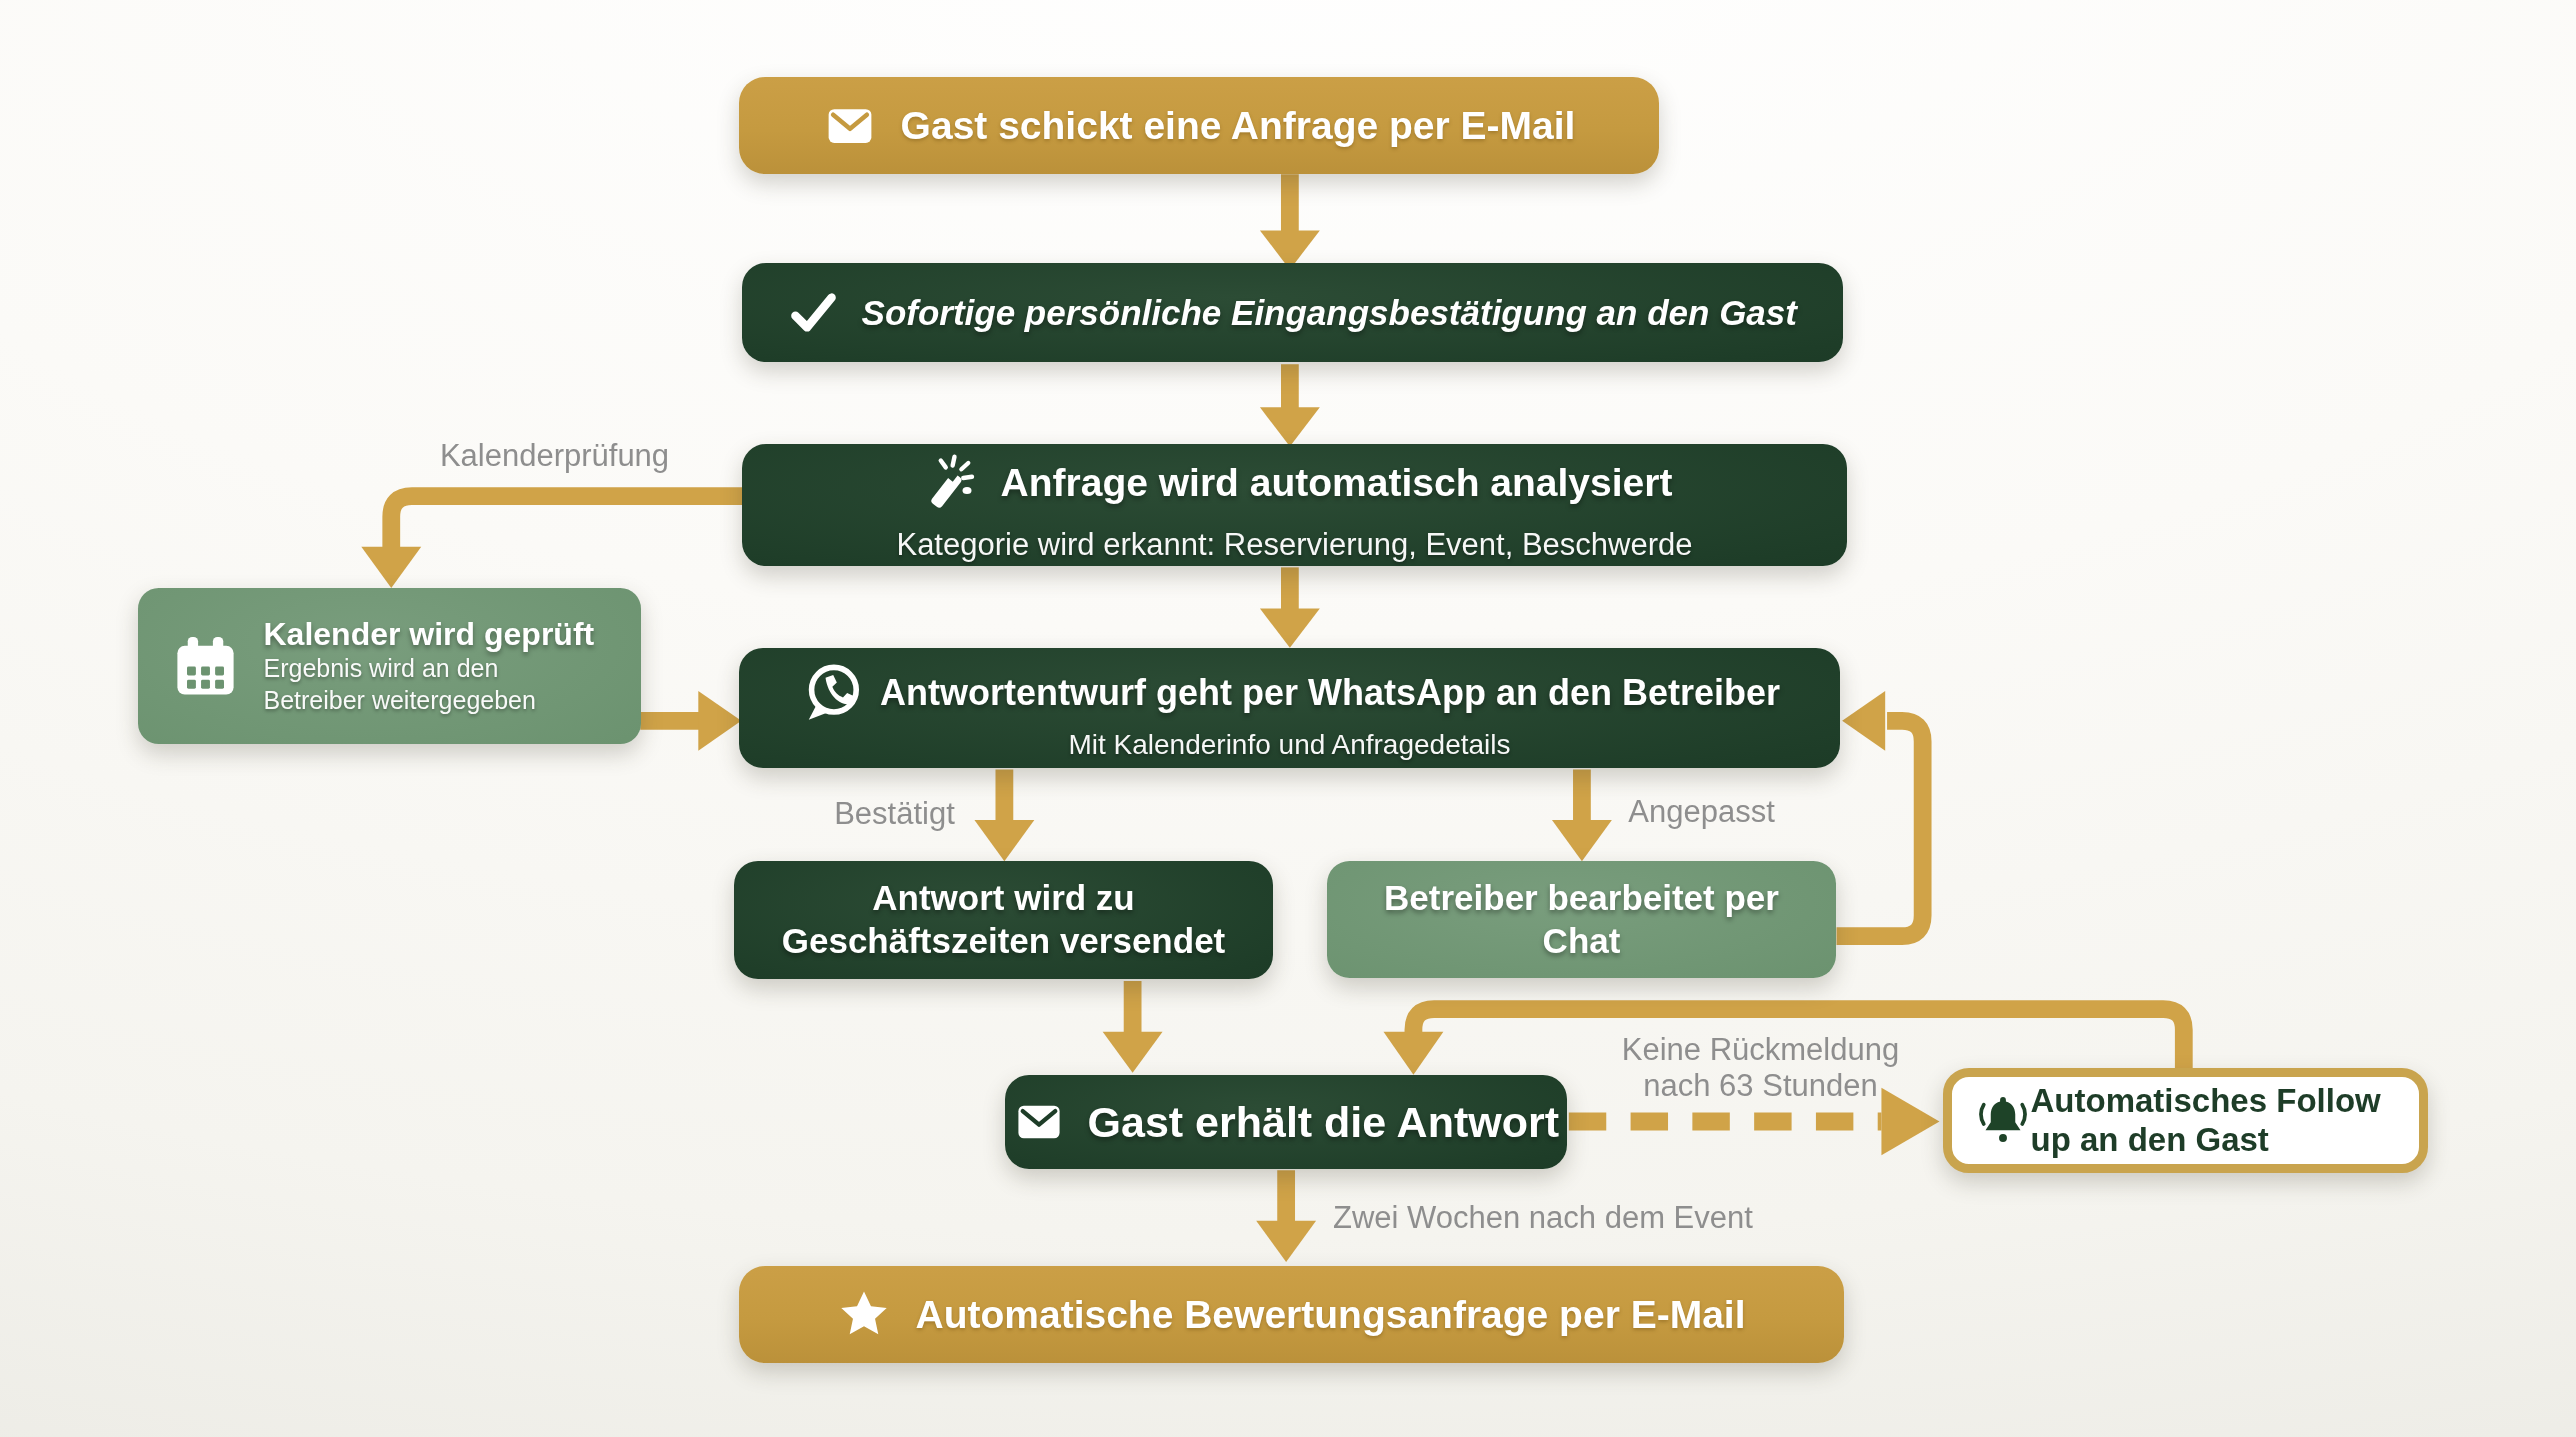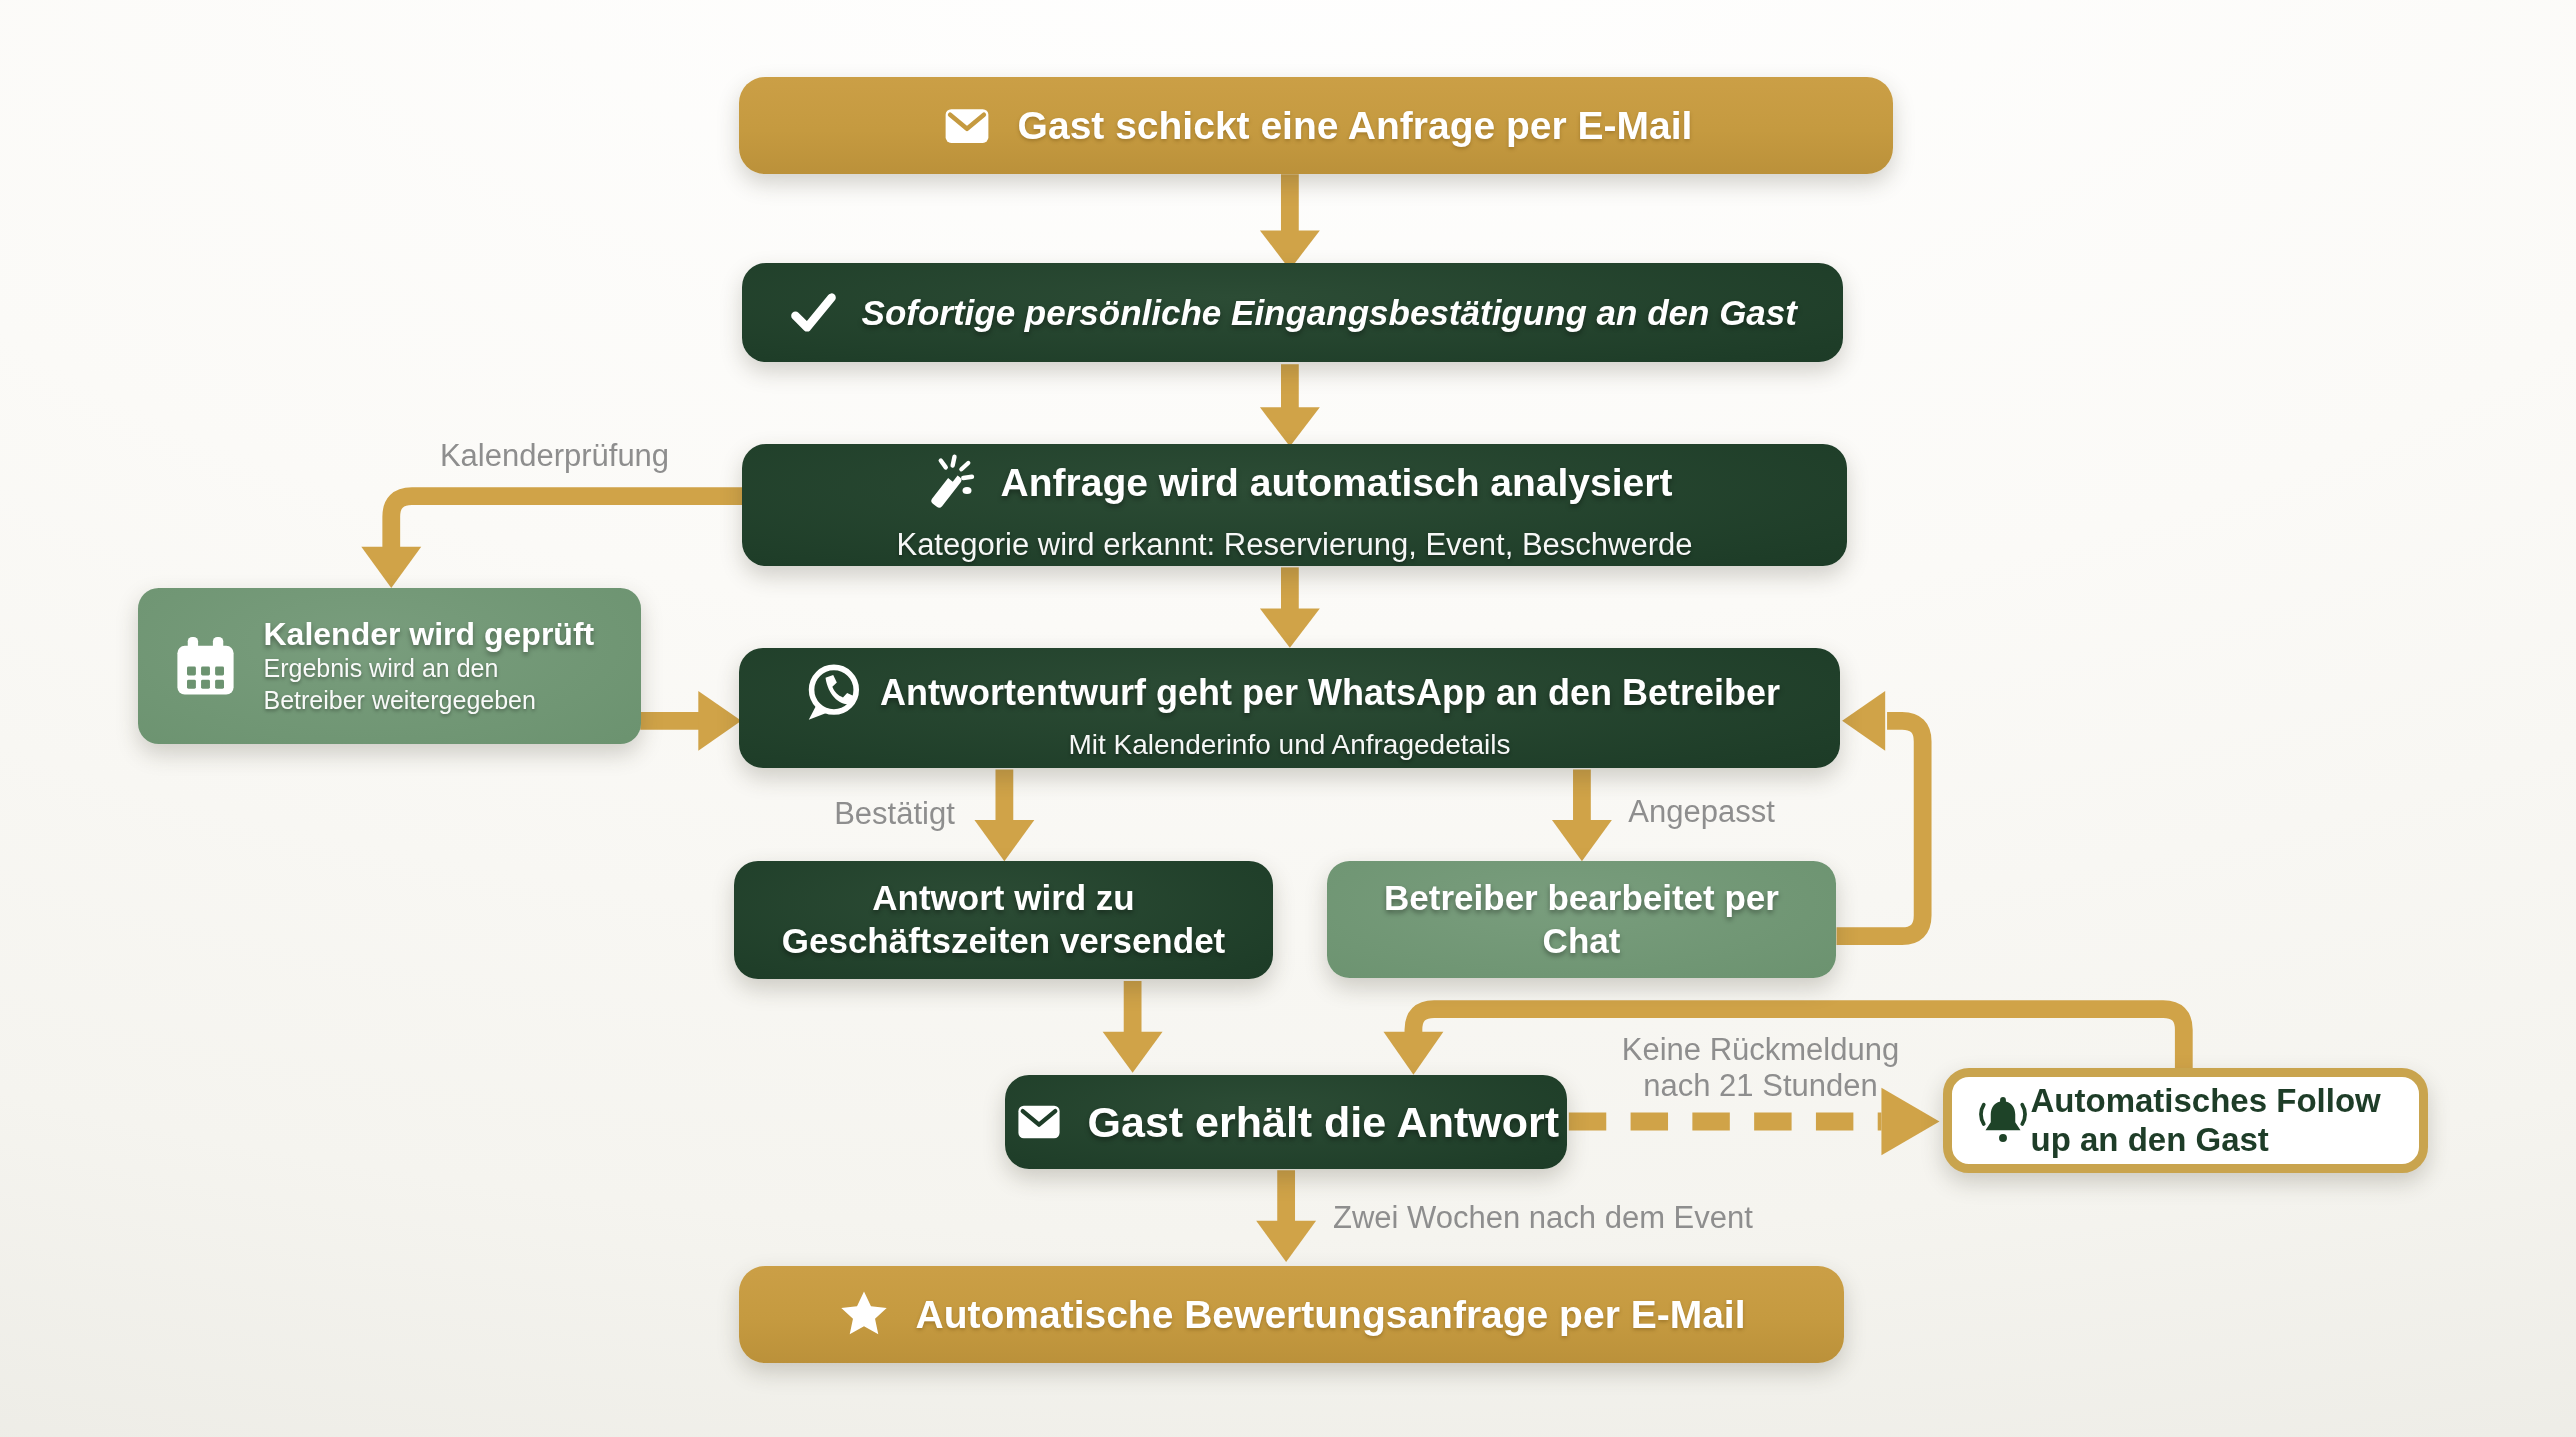--- a/index.html
+++ b/index.html
@@ -55,21 +55,21 @@
   .subtitle{
     color:rgba(255,255,255,.96);font-weight:400;text-align:center;
     text-shadow:0 1.9px 3.7px rgba(0,0,0,.35);
   }
   .wrap-title{white-space:normal;text-align:center;line-height:1.22;}
   .ic{display:block;flex:0 0 auto;}
   .flap{fill:none;stroke-width:4;stroke-linecap:round;stroke-linejoin:round;}
   .gold .flap{stroke:var(--color-gold,#c59a40);}
   .dark .flap{stroke:var(--color-dark_green,#1e3d28);}
   
-  #n-guest-email   {left:739px; top:77px;  width:1154px;height:97px;gap:24px;}
+  #n-guest-email   {left:739px; top:77px;  width:920px;height:97px;gap:24px;}
   #n-guest-email .title{font-size:39px;}
   #n-confirmation  {left:742px; top:263px; width:1101px;height:99px;gap:22.5px;}
   #n-confirmation .title{font-size:35px;font-style:italic;}
   #n-analysis      {left:742px; top:444px; width:1105px;height:122px;flex-direction:column;gap:14px;padding-top:5.6px;}
   #n-analysis .row{gap:24px;}
   #n-analysis .title{font-size:39px;}
   #n-analysis .subtitle{font-size:31px;}
   #n-calendar      {left:138px; top:588px; width:503px; height:156px;justify-content:flex-start;padding-left:32px;gap:22.5px;border-radius:20.6px;}
   #n-calendar .txt{display:flex;flex-direction:column;}
   #n-calendar .title{font-size:32px;}
@@ -241,17 +241,17 @@
   <div class="node gold" id="n-review">
     <svg class="ic" width="54" height="54" viewBox="0 0 48 48">
       <path d="M24 3 l6.2 13.2 14 1.6 -10.4 9.6 2.9 13.8 -12.7 -7.1 -12.7 7.1 2.9 -13.8 L3.8 17.8 l14 -1.6 Z" fill="#ffffff"></path>
     </svg>
     <span class="title">Automatische Bewertungsanfrage per E-Mail</span>
   </div>
 
   <div class="edge-label" id="lbl-calendar-check">Kalenderprüfung</div>
   <div class="edge-label" id="lbl-confirmed">Bestätigt</div>
   <div class="edge-label" id="lbl-adjusted">Angepasst</div>
-  <div class="edge-label" id="lbl-no-response">Keine Rückmeldung nach 21 Stunden</div>
+  <div class="edge-label" id="lbl-no-response">Keine Rückmeldung nach 63 Stunden</div>
   <div class="edge-label" id="lbl-two-weeks">Zwei Wochen nach dem Event</div>
 
 </div>
 
 
 </body></html>

